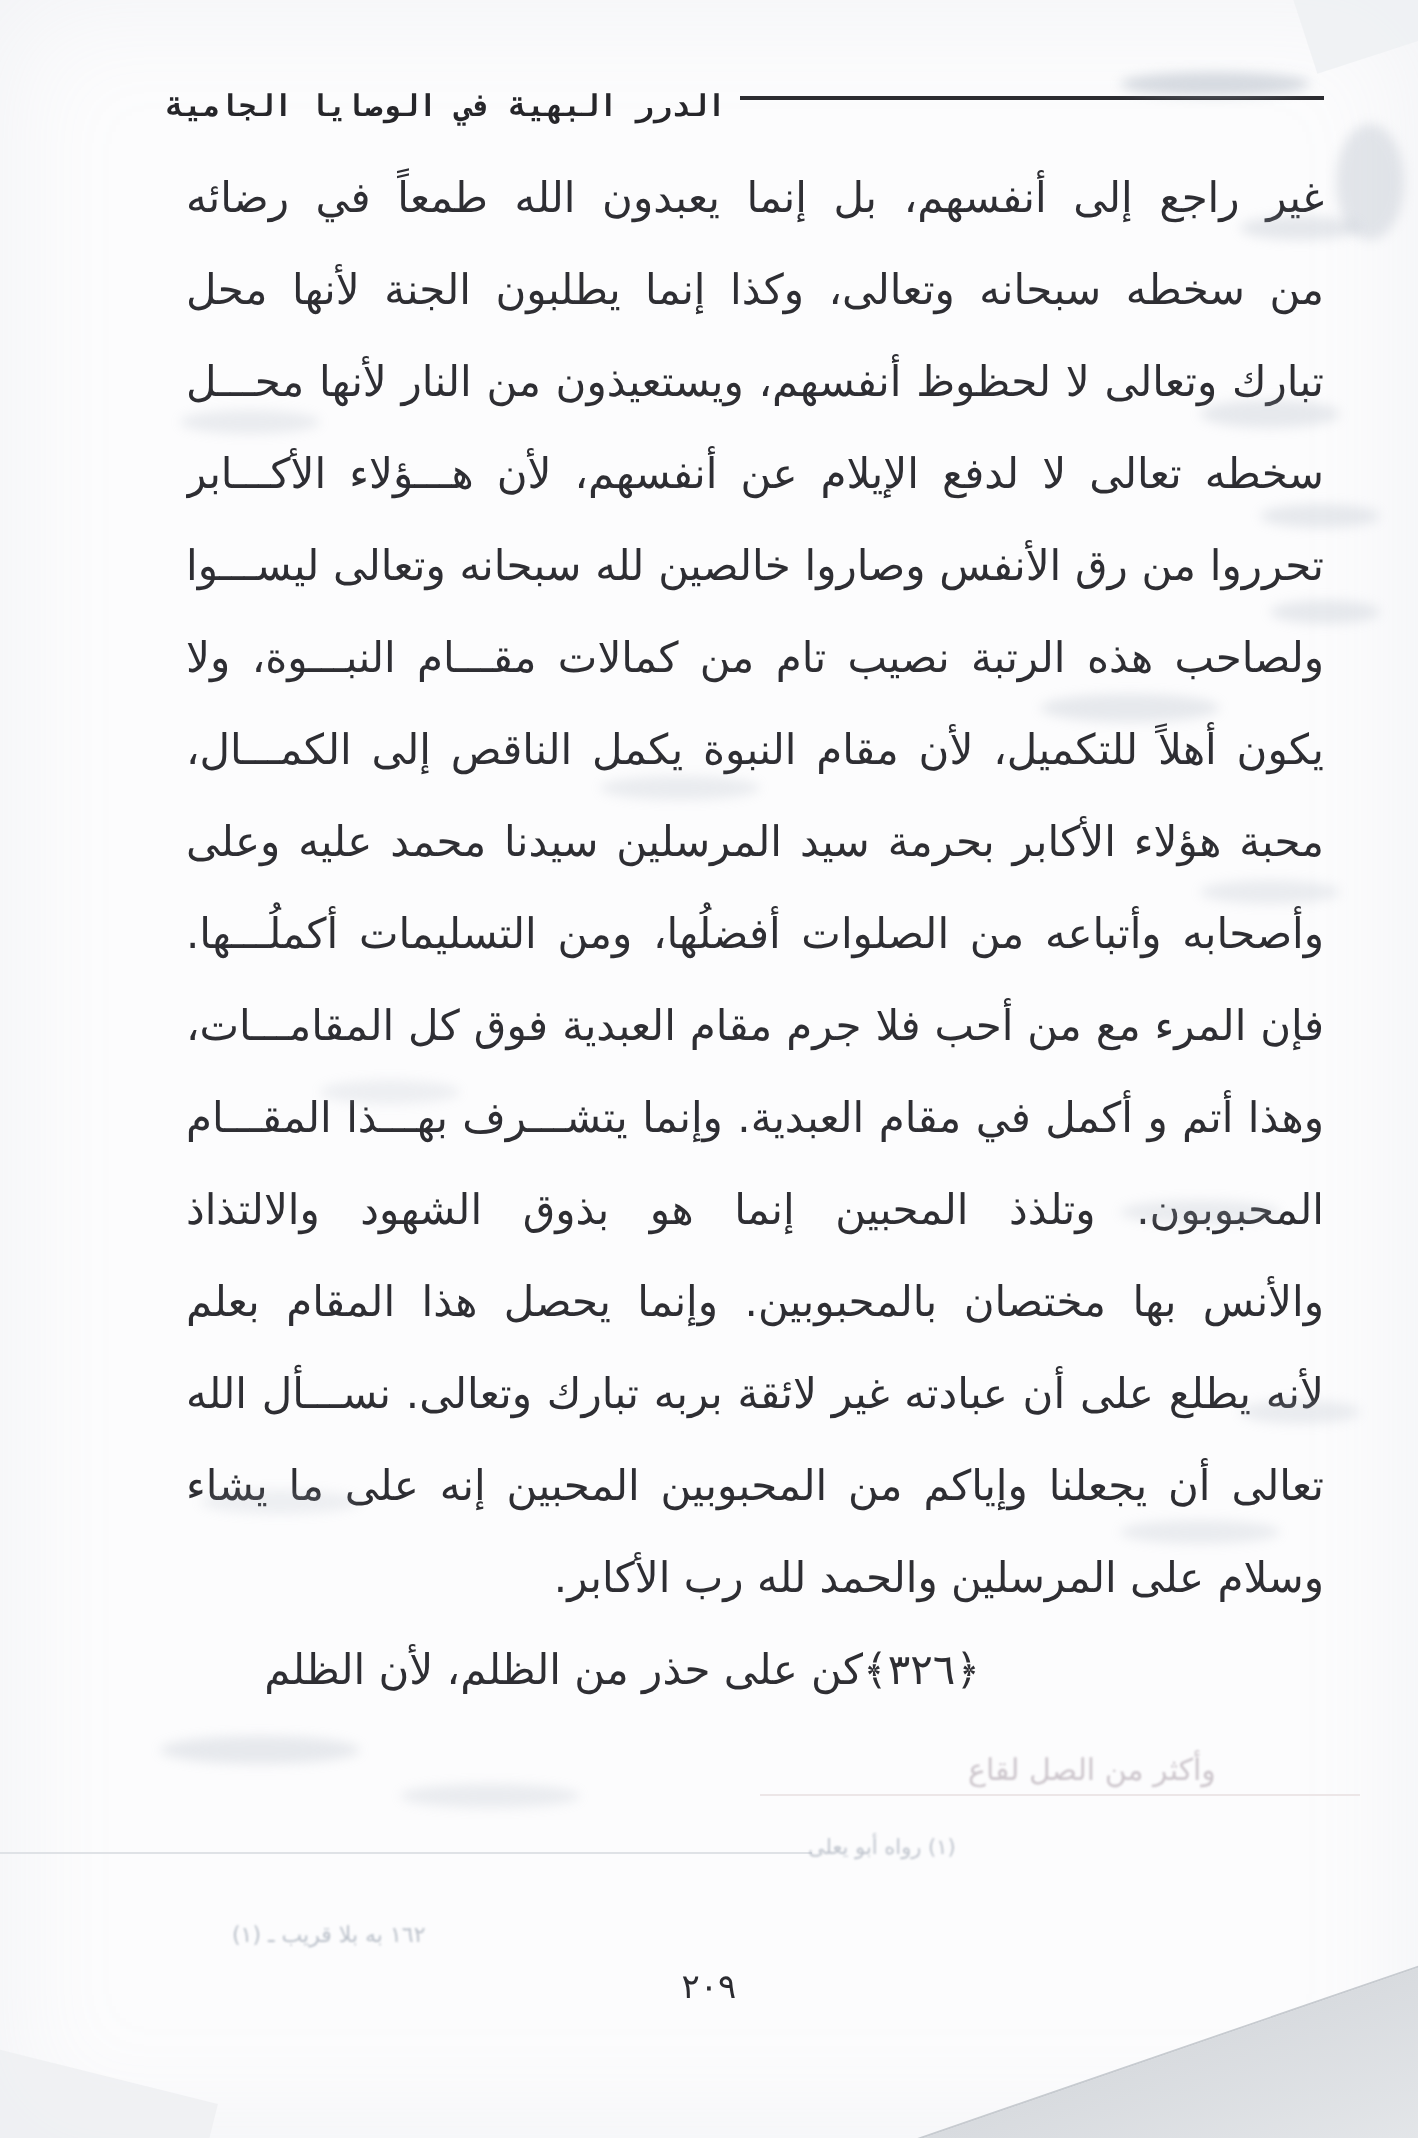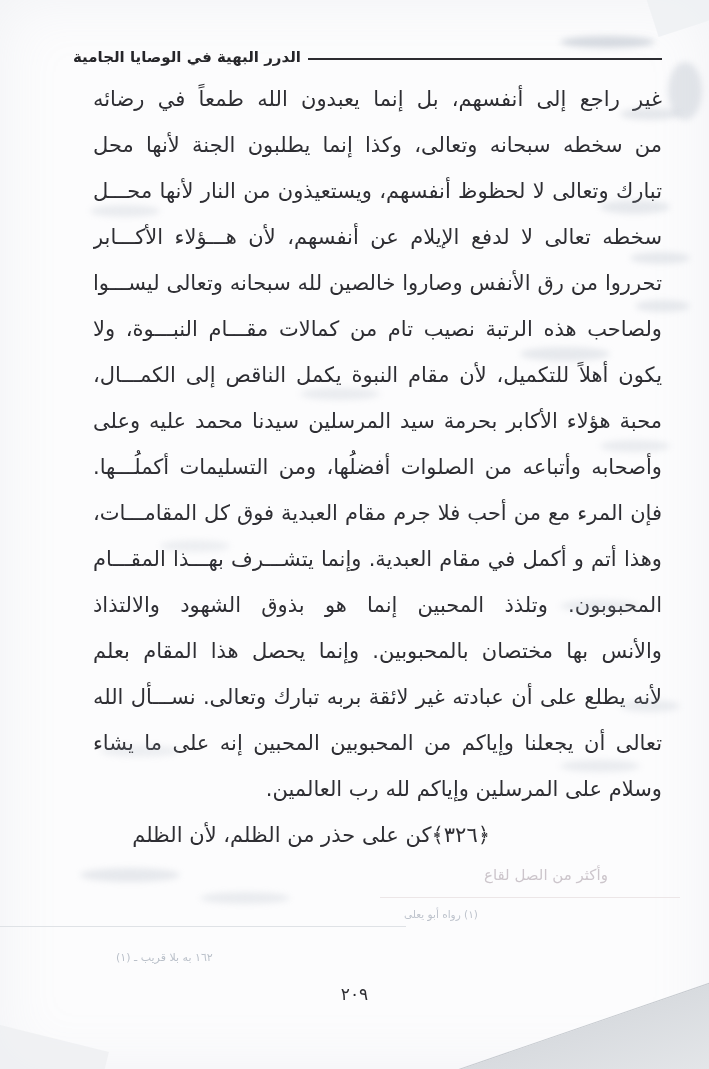--- a/index.html
+++ b/index.html
@@ -4,22 +4,22 @@
 <style>
   html,body{margin:0;padding:0;background:#ffffff;}
   .page{
     position:relative;width:709px;height:1069px;overflow:hidden;
     background:#fcfcfd;
     box-shadow:inset 0 0 60px rgba(175,185,198,.14);
     font-family:"DejaVu Sans",sans-serif;
   }
   
   .header{
-    position:absolute;top:44px;left:73px;right:47px;height:26px;
-    display:flex;align-items:center;
+    position:absolute;top:44px;left:83px;right:47px;height:26px;
+    display:flex;align-items:flex-start;font-family:Liberation Mono, monospace;
   }
   .header-title{
     font-size:15px;font-weight:bold;color:#26262a;direction:rtl;
     white-space:nowrap;letter-spacing:0;
   }
   .header-rule{flex:1;height:2px;background:#2c2c31;margin-left:7px;margin-top:4px;}
   
   .body-text{
     position:absolute;top:76px;left:65px;right:47px;direction:rtl;
     color:#2e2e33;font-size:21px;margin-left:28px;
@@ -31,21 +31,21 @@
   .line.end{text-align:right;text-align-last:right;}
   .line.indent{text-align:right;text-align-last:right;padding-right:172px;}
   
   .page-number{
     position:absolute;top:984px;left:0;right:0;text-align:center;
     font-size:17px;color:#2b2b30;direction:rtl;
   }
   
   .bleed{
     position:absolute;direction:rtl;white-space:nowrap;
-    filter:blur(.5px);pointer-events:none;
+    filter:blur(.5px);pointer-events:none;margin-top:10px;
   }
   .bleed-mid{top:866px;left:484px;font-size:15px;color:#c4bcc3;opacity:.85;}
   .bleed-fn-c{top:908px;left:404px;font-size:10.5px;color:#b7bdc7;opacity:.9;}
   .bleed-fn-l{top:951px;left:116px;font-size:11px;color:#b3bac4;opacity:.9;text-align:right;}
   .crease{position:absolute;height:1px;background:#dfe2e6;}
   .crease-1{top:926px;left:0;width:406px;}
   .crease-2{top:897px;left:380px;width:300px;background:#ece6e7;}
   .smudge{
     position:absolute;background:#a9b2bf;border-radius:50%;
     filter:blur(3px);pointer-events:none;
@@ -87,21 +87,21 @@
       <div class="line">ولصاحب هذه الرتبة نصيب تام من كمالات مقـــام النبـــوة، ولا</div>
       <div class="line">يكون أهلاً للتكميل، لأن مقام النبوة يكمل الناقص إلى الكمـــال،</div>
       <div class="line">محبة هؤلاء الأكابر بحرمة سيد المرسلين سيدنا محمد عليه وعلى آله</div>
       <div class="line">وأصحابه وأتباعه من الصلوات أفضلُها، ومن التسليمات أكملُـــها.</div>
       <div class="line">فإن المرء مع من أحب فلا جرم مقام العبدية فوق كل المقامـــات،</div>
       <div class="line">وهذا أتم و أكمل في مقام العبدية. وإنما يتشـــرف بهـــذا المقـــام</div>
       <div class="line">المحبوبون. وتلذذ المحبين إنما هو بذوق الشهود والالتذاذ بالمحبوبين</div>
       <div class="line">والأنس بها مختصان بالمحبوبين. وإنما يحصل هذا المقام بعلم التقـــوى</div>
       <div class="line">لأنه يطلع على أن عبادته غير لائقة بربه تبارك وتعالى. نســـأل الله</div>
       <div class="line">تعالى أن يجعلنا وإياكم من المحبوبين المحبين إنه على ما يشاء قديـــر</div>
-      <div class="line end">وسلام على المرسلين وإياكم لله رب العالمين.</div>
+      <div class="line end">وسلام على المرسلين والحمد لله رب الأكابر.</div>
       <div class="line indent">﴿٣٢٦﴾كن على حذر من الظلم، لأن الظلم ظلمات يوم</div>
     </div>
 
   <div class="crease crease-2"></div>
   <div class="crease crease-1"></div>
 
   <div class="bleed bleed-mid">وأكثر من الصل لقاع</div>
   <div class="bleed bleed-fn-c">(١) رواه أبو يعلى</div>
   <div class="bleed bleed-fn-l">١٦٢ به بلا قريب ـ (١)</div>
 

